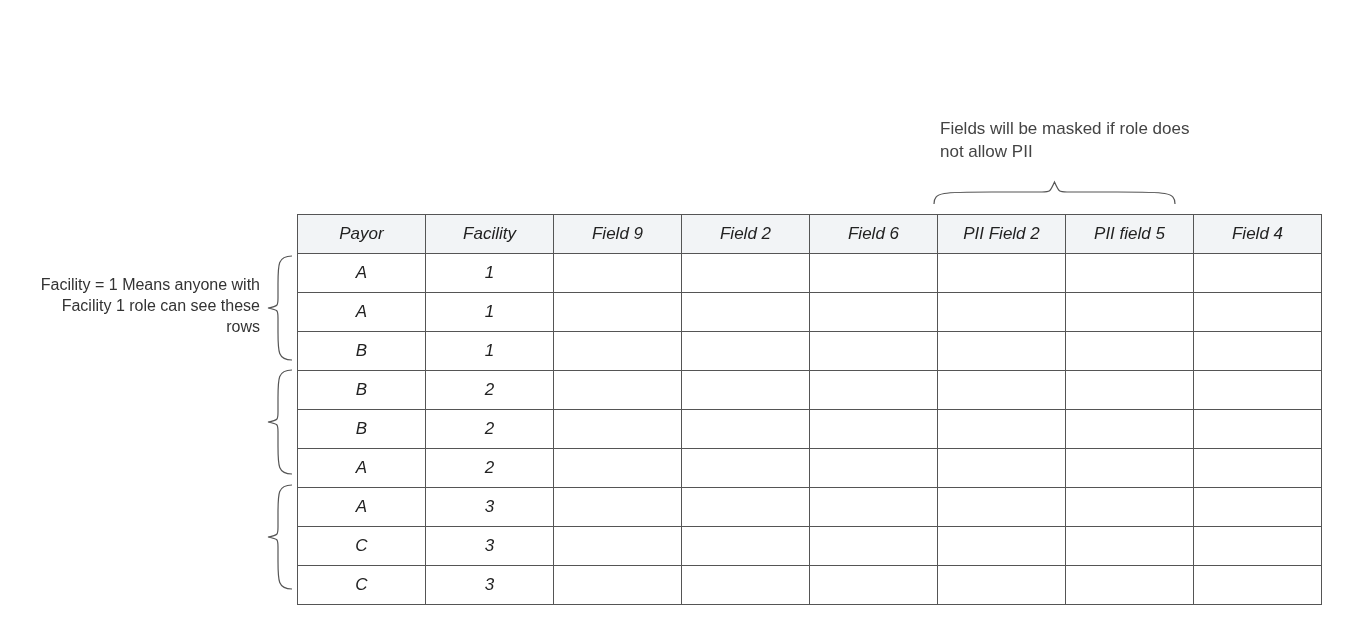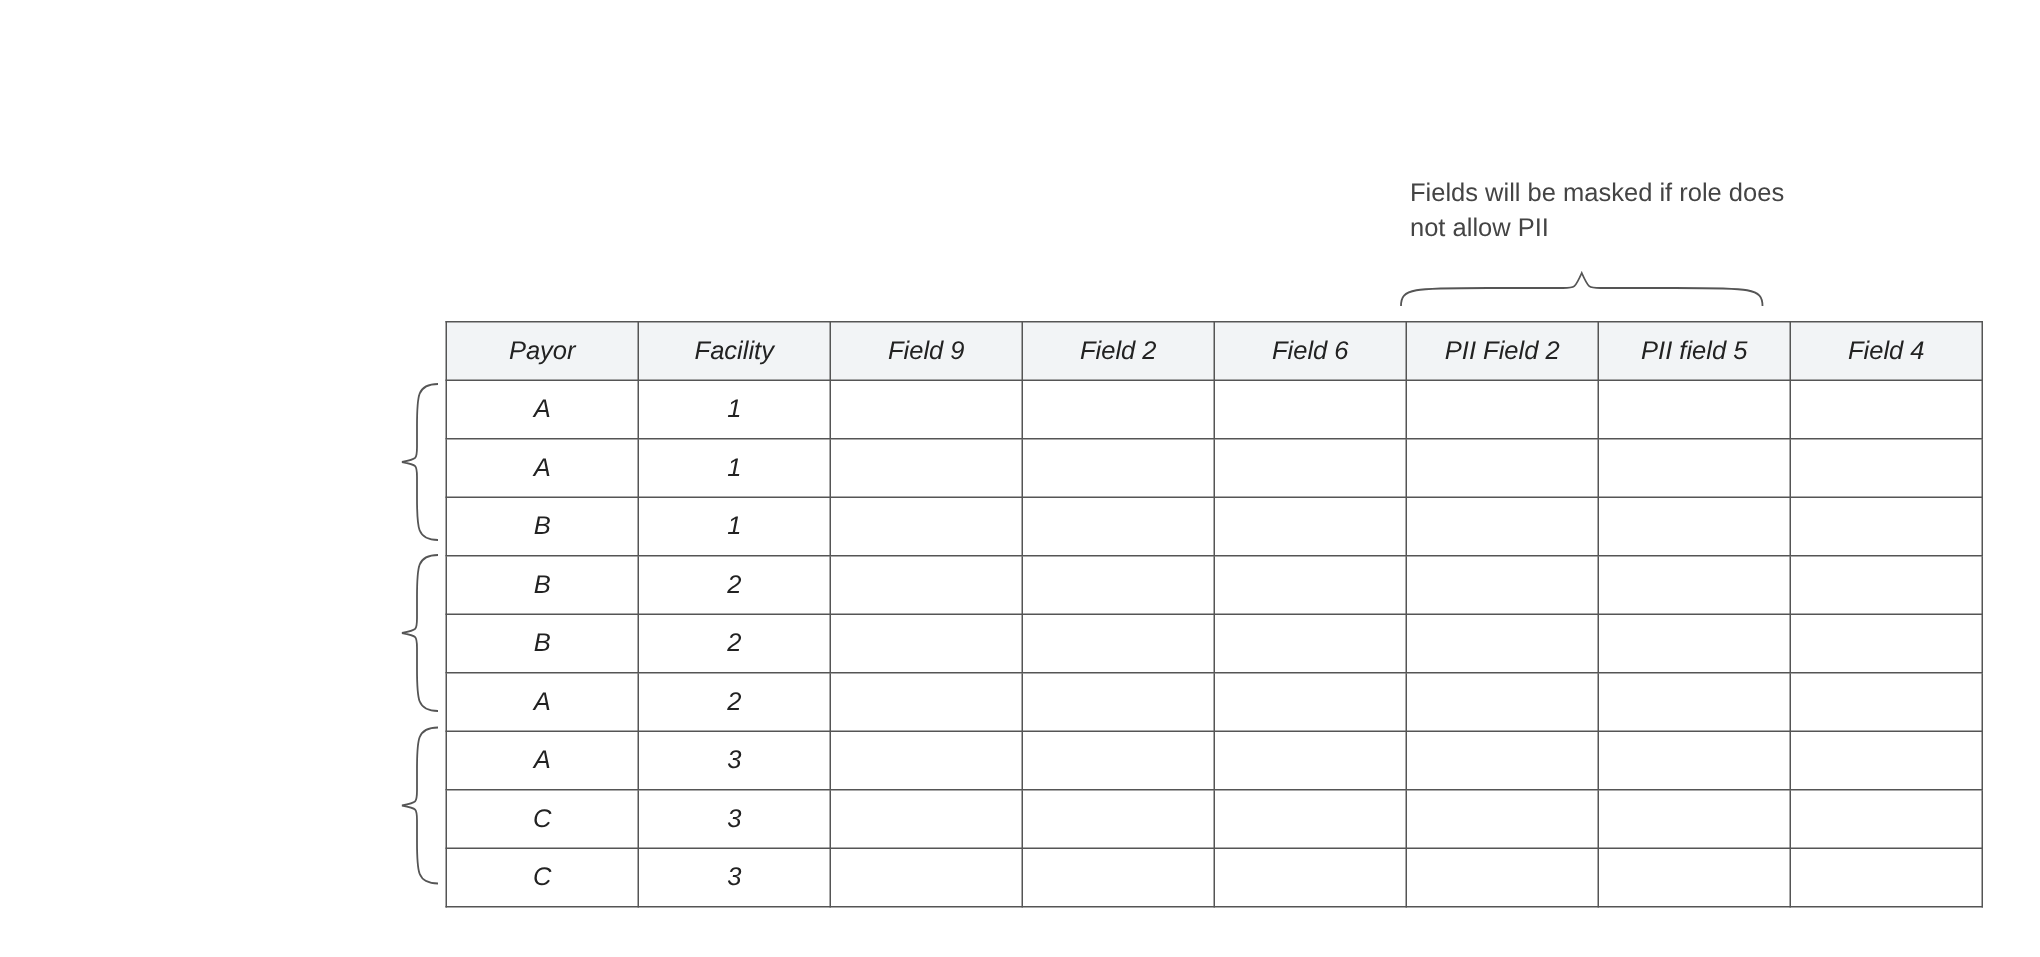--- a/index.html
+++ b/index.html
@@ -203,20 +203,21 @@
             <td></td>
             <td></td>
             <td></td>
             <td></td>
             <td></td>
         </tr>
       </tbody>
     </table>
   </div>
 
+  <div class="side-note note-1">Facility = 1 Means anyone with Facility 1 role can see these rows</div>
 
   <div class="side-brace brace-1">
     <svg viewBox="0 0 30 108" preserveAspectRatio="none">
       <path d="M27 2 C13 2, 13 10, 13 30 L13 44 C13 52, 13 52, 3 54 C13 56, 13 56, 13 64 L13 78 C13 98, 13 106, 27 106" fill="none" stroke="#555" stroke-width="1.2"></path>
     </svg>
   </div>
   <div class="side-brace brace-2">
     <svg viewBox="0 0 30 108" preserveAspectRatio="none">
       <path d="M27 2 C13 2, 13 10, 13 30 L13 44 C13 52, 13 52, 3 54 C13 56, 13 56, 13 64 L13 78 C13 98, 13 106, 27 106" fill="none" stroke="#555" stroke-width="1.2"></path>
     </svg>

